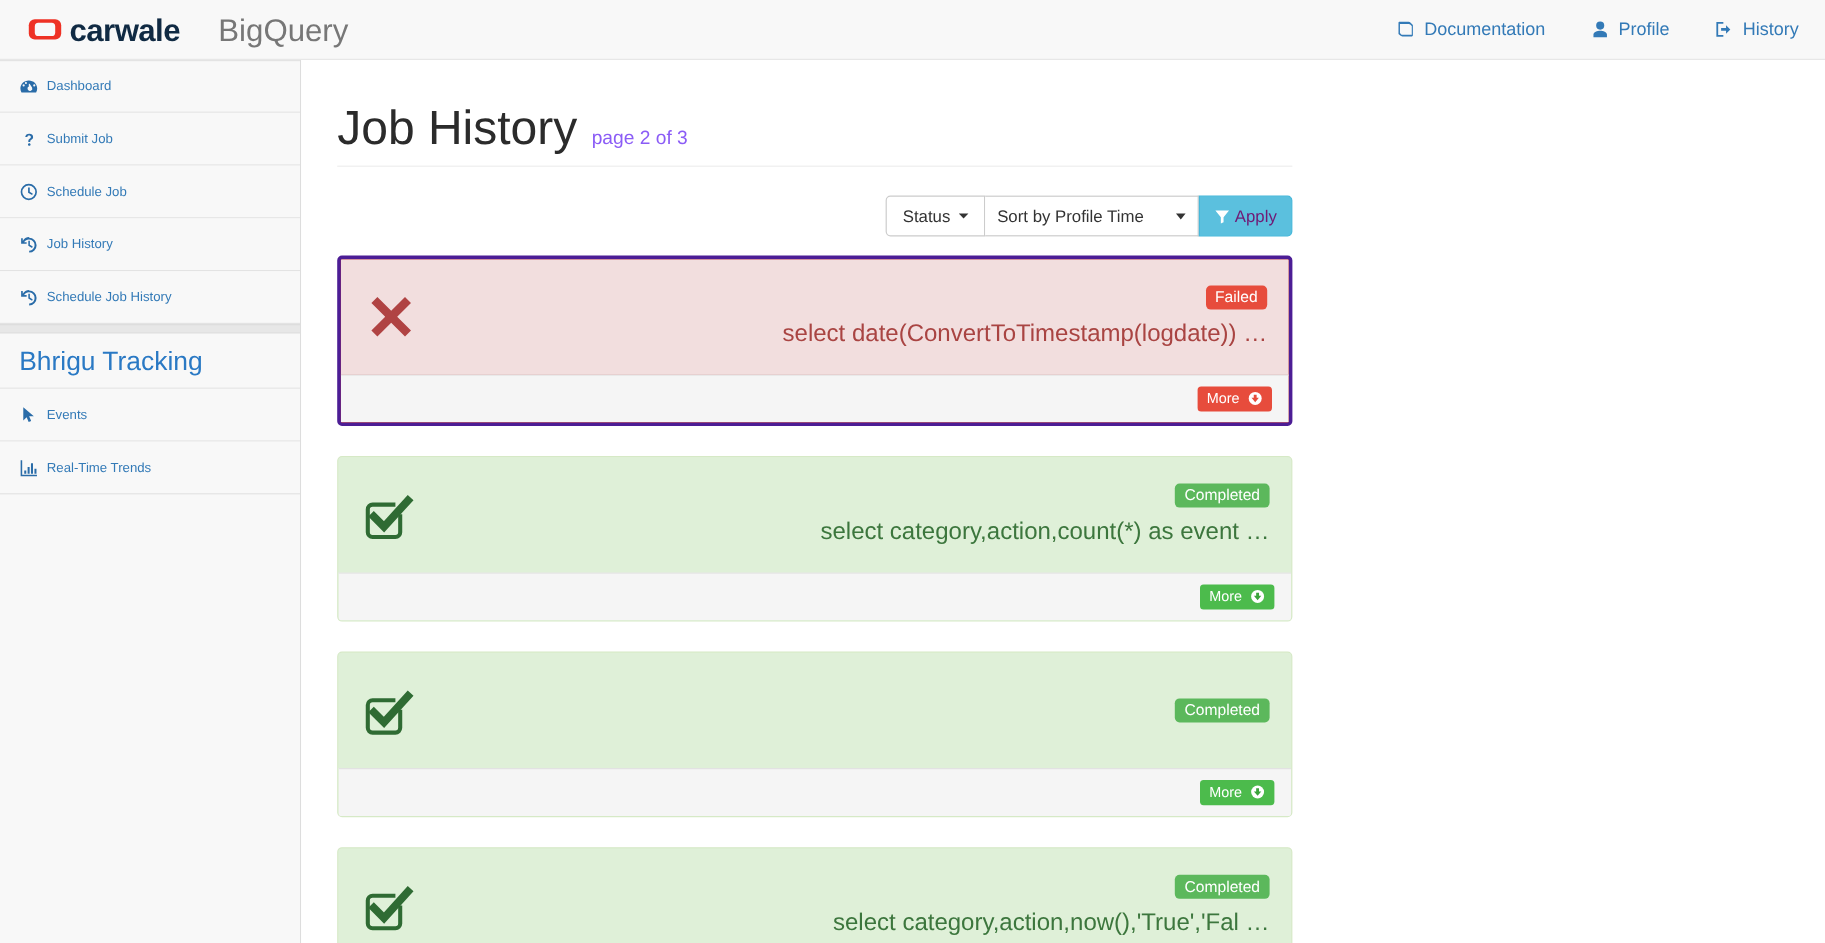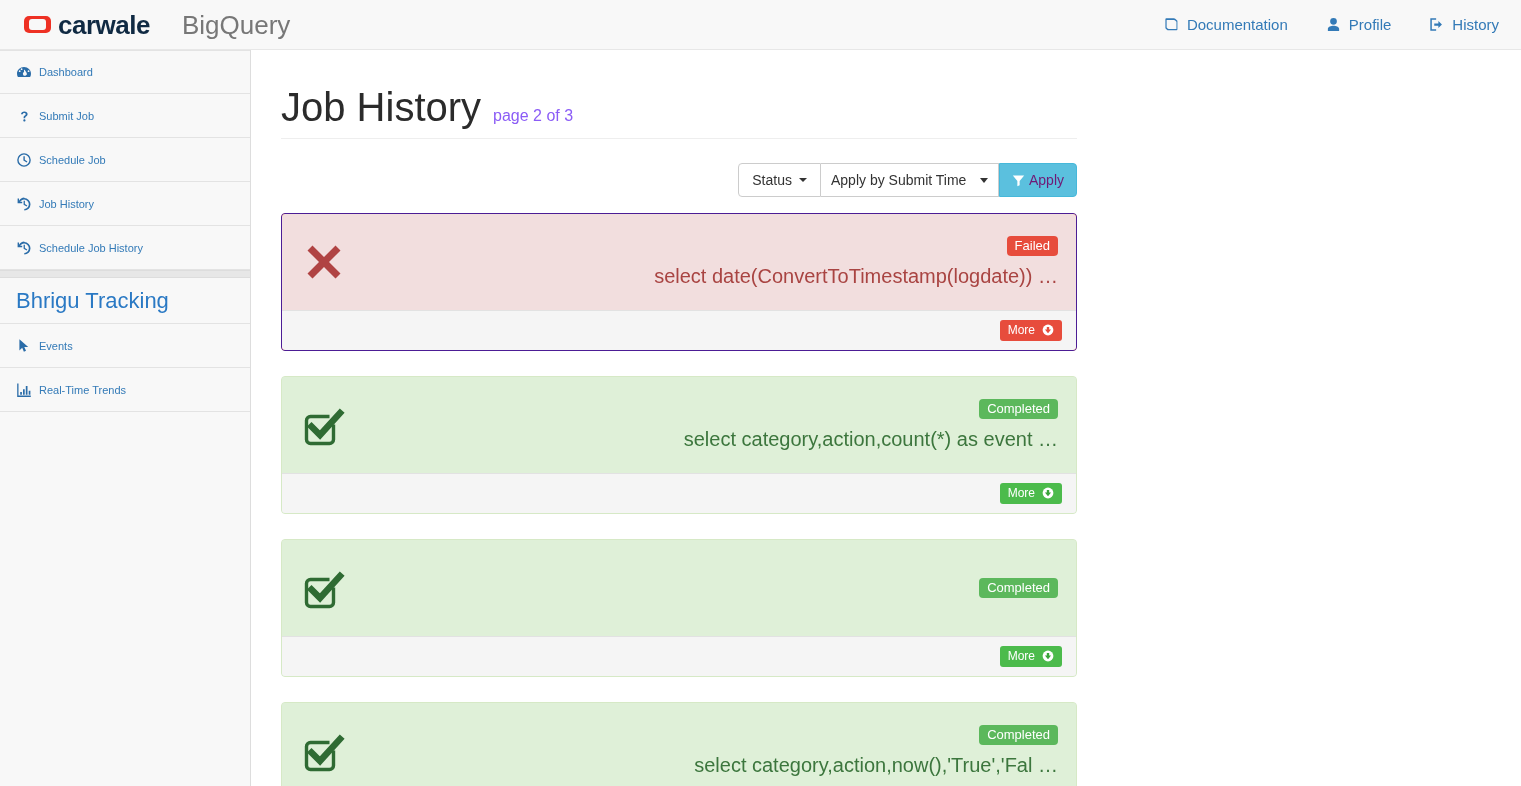--- a/index.html
+++ b/index.html
@@ -164,21 +164,21 @@
   }
   .funnel svg { width: 13px; height: 13px; fill: #fff; display: block; }
 
   
   .cards { margin-top: 16px; }
   .card {
     border-radius: 4px;
     margin-bottom: 25px;
     overflow: hidden;
   }
-  .card.failed { border: 1px solid #4c1d95; background: #b91c1c; }
+  .card.failed { border: 3px solid #4c1d95; background: #b91c1c; }
   .card.completed { border: 1px solid #d6e9c6; background: #dff0d8; }
   .card-body {
     height: 96px;
     display: flex; align-items: center;
     padding: 0 16px;
     position: relative;
   }
   .card.failed .card-body { background: #f2dede; }
   .card.completed .card-body { background: #dff0d8; }
   .status-icon { width: 48px; height: 48px; flex: 0 0 48px; margin-left: 2px;}
@@ -343,21 +343,21 @@
       <span class="page-sub">page 2 of 3</span>
     </div>
 
     <div class="filterbar">
       <div class="filter-group">
         <div class="btn-status">
           <span>Status</span>
           <span class="caret"></span>
         </div>
         <div class="sort-select">
-          <span>Apply by Submit Time</span>
+          <span>Sort by Profile Time</span>
           <span class="sel-caret"></span>
         </div>
         <div class="btn-apply">
           <span class="funnel">
             <svg viewBox="0 0 16 16">
                 <path d="M1 1.8h14L9.4 8.6v5.1L6.6 15V8.6L1 1.8z"></path>
               </svg>
           </span>
           <span>Apply</span>
         </div>

